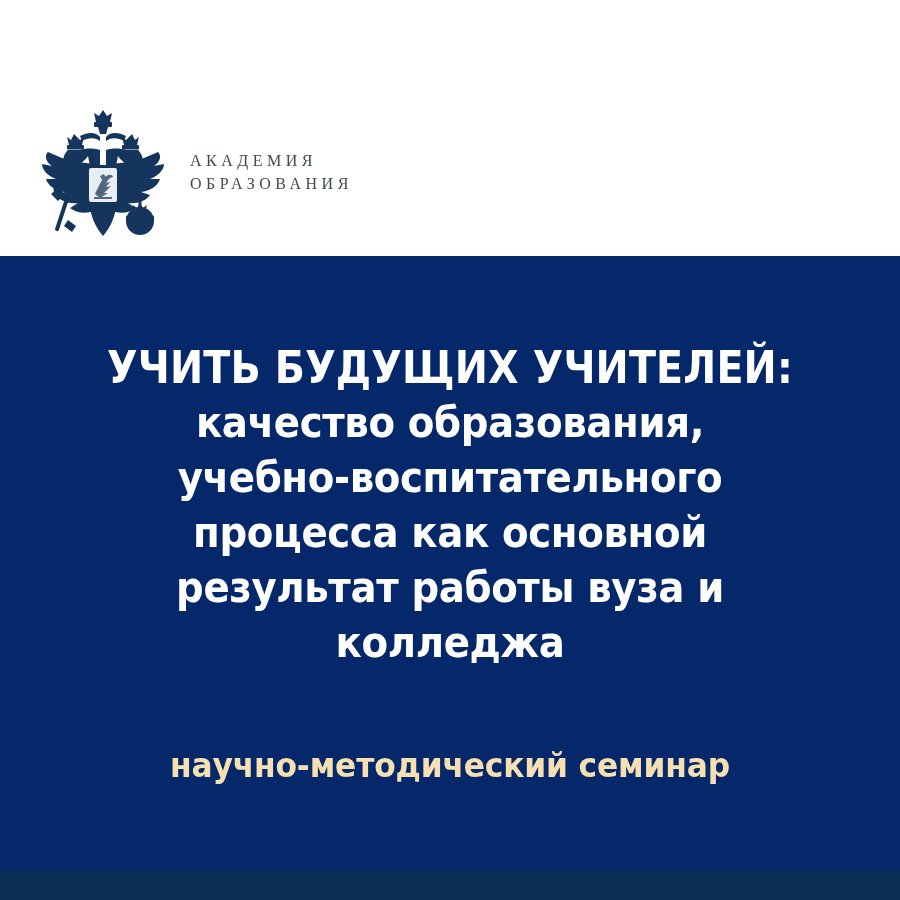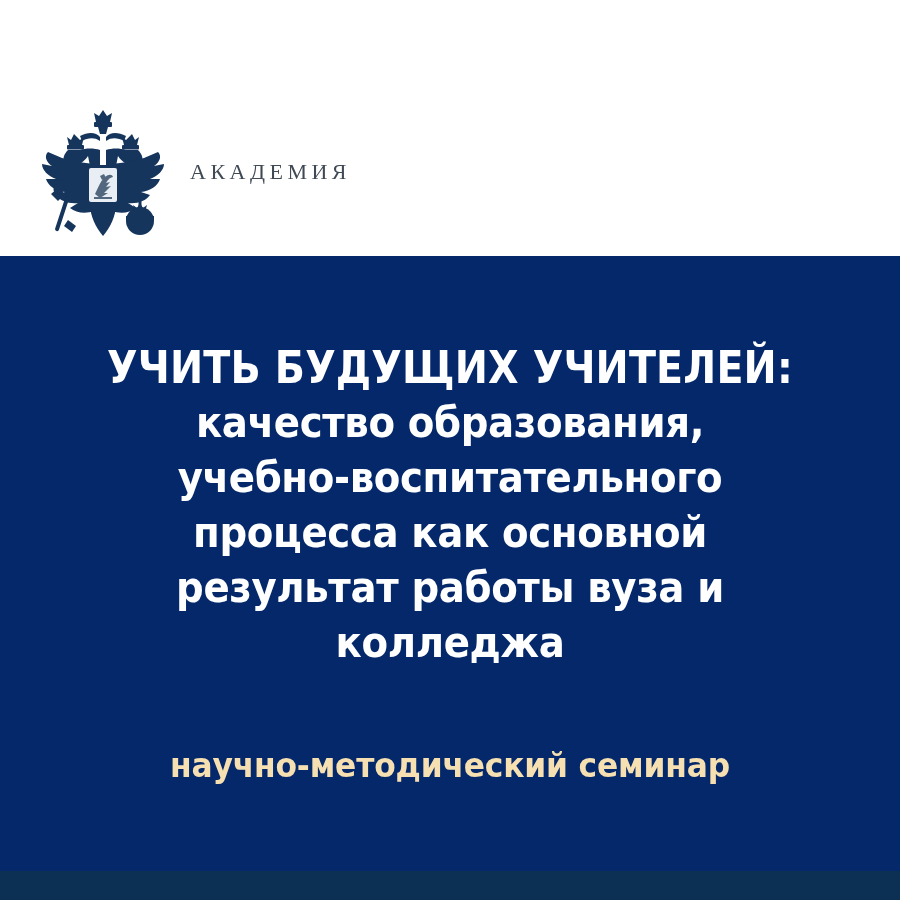--- a/index.html
+++ b/index.html
@@ -65,21 +65,21 @@
     white-space: nowrap;
   }
   .logo-line-1 {
     font-size: 28px;
     font-variant: small-caps;
     text-transform: lowercase;
   }
   .logo-line-1::first-letter { font-size: 28px; }
   .logo-line-2,
   .logo-line-3 {
-    font-size: 22px;
+    font-size: 16px;
     text-transform: uppercase;
   }
 
   
   .main-panel {
     position: absolute;
     left: 0;
     top: 256px;
     width: 900px;
     height: 747px;
@@ -210,20 +210,21 @@
           <g fill="#53687f">
             <path d="M57 90 C60 84 62 78 66 74 C70 70 74 70 75 73 C73 73 70 75 68 79 L72 78 L68 83 L73 82 L66 89 L70 89 L62 94 Z"></path>
             <path d="M56 93 L74 93 L74 95 L56 95 Z"></path>
             <path d="M62 72 L66 70 L68 74 L64 76 Z"></path>
           </g>
         </g>
       </svg>
 
       <div class="logo-wordmark">
         <span class="logo-line logo-line-2">Академия</span>
+        <span class="logo-line logo-line-3">Образования</span>
       </div>
 
     </div>
   </div>
 
   <div class="main-panel">
 
     <div class="title-block">
       <span class="title-line is-caps">УЧИТЬ БУДУЩИХ УЧИТЕЛЕЙ:</span>
       <span class="title-line">качество образования,</span>

